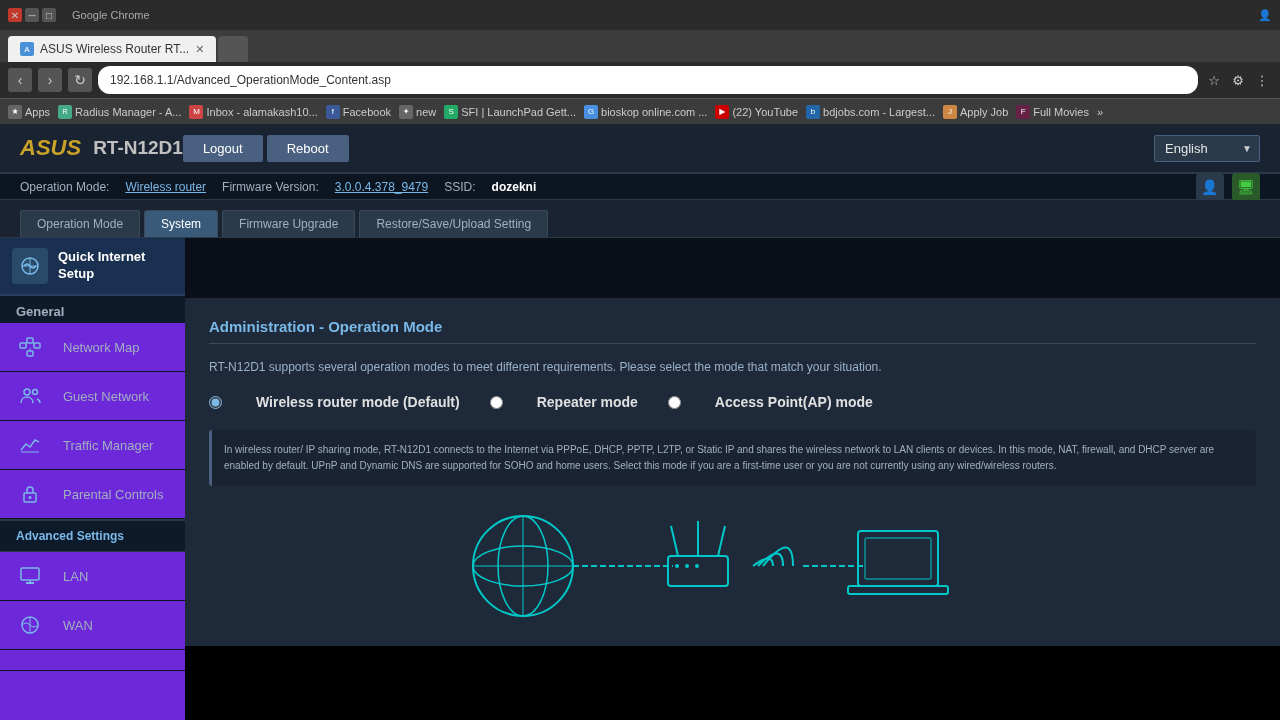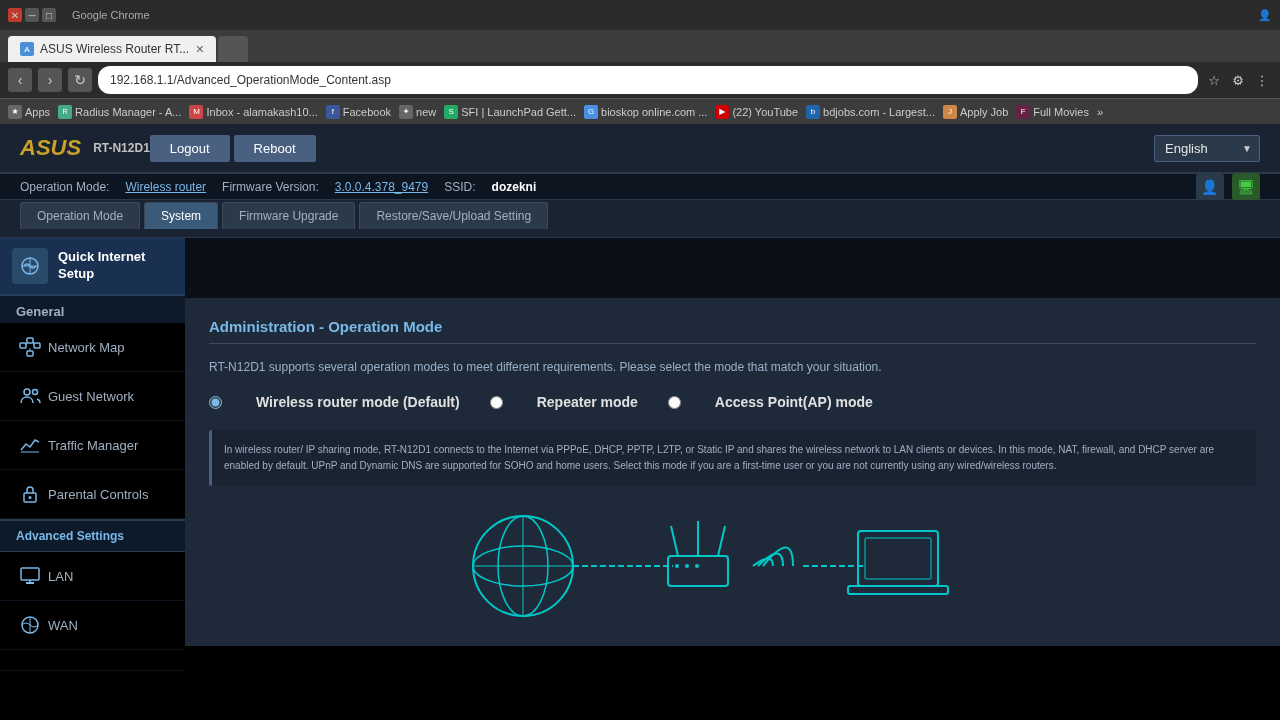--- a/index.html
+++ b/index.html
@@ -20,41 +20,41 @@
 
     .bookmarks-bar { background: #3c3c3c; height: 26px; display: flex; align-items: center; padding: 0 8px; gap: 8px; border-top: 1px solid #555; overflow: hidden; }
     .bookmark-item { color: #ccc; font-size: 11px; white-space: nowrap; cursor: pointer; display: flex; align-items: center; gap: 3px; }
     .bm-icon { width: 14px; height: 14px; border-radius: 2px; background: #666; display: flex; align-items: center; justify-content: center; font-size: 8px; color: white; }
 
     
     .router-ui { background: #1a2332; width: 100%; height: calc(720px - 124px); display: flex; flex-direction: column; }
 
     .router-header { background: #1a2332; padding: 0 20px; height: 50px; display: flex; align-items: center; gap: 0; border-bottom: 2px solid #2a3a4a; }
     .asus-logo { color: #c9a227; font-size: 22px; font-weight: bold; font-style: italic; margin-right: 8px; }
-    .model-name { color: #c0c0c0; font-size: 12px; font-weight: bold; margin-right: auto; }
+    .model-name { color: #c0c0c0; font-size: 19px; font-weight: bold; margin-right: auto; }
     .header-btn { background: #4a6080; border: none; color: white; padding: 6px 20px; cursor: pointer; font-size: 13px; margin-right: 4px; border-radius: 2px; }
     .lang-select { background: #2a3a4a; border: 1px solid #4a6080; color: #e5e5e5; padding: 5px 30px 5px 10px; font-size: 13px; cursor: pointer; appearance: none; -webkit-appearance: none; border-radius: 2px; }
     .lang-wrapper { position: relative; display: flex; align-items: center; }
     .lang-arrow { position: absolute; right: 8px; color: #ccc; font-size: 10px; pointer-events: none; }
 
     .router-status-bar { background: #0d1520; padding: 8px 20px; display: flex; align-items: center; gap: 16px; border-bottom: 1px solid #2a3a4a; height: 26px; }
     .status-text { color: #a0b0c0; font-size: 12px; }
     .status-link { color: #7ab8e8; text-decoration: underline; cursor: pointer; font-size: 12px; }
     .status-icons { margin-left: auto; display: flex; gap: 8px; align-items: center; }
     .status-icon { width: 28px; height: 28px; background: #2a3a4a; border-radius: 4px; display: flex; align-items: center; justify-content: center; color: #7ab8e8; font-size: 14px; cursor: pointer; }
 
-    .router-nav-tabs { background: #1a2332; padding: 8px 20px; display: flex; gap: 4px; border-bottom: 1px solid #2a3a4a; height: 38px; align-items: flex-end; }
+    .router-nav-tabs { background: #1a2332; padding: 0 20px; display: flex; gap: 4px; border-bottom: 1px solid #2a3a4a; height: 38px; align-items: flex-end; }
     .nav-tab { background: #2a3a4a; border: 1px solid #3a4a5a; border-bottom: none; color: #a0b0c0; padding: 6px 16px; cursor: pointer; font-size: 12px; border-radius: 3px 3px 0 0; }
     .nav-tab.active { background: #3a5a7a; color: white; }
 
     .router-body { display: flex; flex: 1; overflow: hidden; }
 
     
-    .sidebar { background: #000000; width: 185px; min-width: 185px; overflow-y: auto; padding-bottom: 36px; }
-    .sidebar-item { display: flex; align-items: center; gap: 4px; padding: 10px 16px; cursor: pointer; color: #a0b0c0; border-bottom: 1px solid #0a1520; transition: background 0.2s; }
+    .sidebar { background: #6d28d9; width: 185px; min-width: 185px; overflow-y: auto; padding-bottom: 36px; }
+    .sidebar-item { display: flex; align-items: center; gap: 19px; padding: 10px 16px; cursor: pointer; color: #a0b0c0; border-bottom: 1px solid #0a1520; transition: background 0.2s; }
     .sidebar-icon { width: 28px; height: 28px; display: flex; align-items: center; justify-content: center; font-size: 16px; }
     .sidebar-label { font-size: 13px; }
     .sidebar-adv-header { background: #0d1a2a; color: #7ab8e8; padding: 8px 16px; font-size: 12px; font-weight: bold; border-bottom: 1px solid #2a3a4a; border-top: 2px solid #2a3a4a; }
 
     
     .quick-setup { display: flex; align-items: center; gap: 10px; padding: 10px 12px; cursor: pointer; background: #1a3050; border-bottom: 2px solid #2a4060; }
     .qs-icon { width: 36px; height: 36px; background: #2a4a6a; border-radius: 4px; display: flex; align-items: center; justify-content: center; color: #7ab8e8; font-size: 18px; }
     .qs-label { color: white; font-size: 13px; font-weight: bold; line-height: 1.3; }
     .general-header { color: #a0b0c0; font-size: 13px; font-weight: bold; padding: 8px 16px 4px; background: #0d1a2a; }
 

